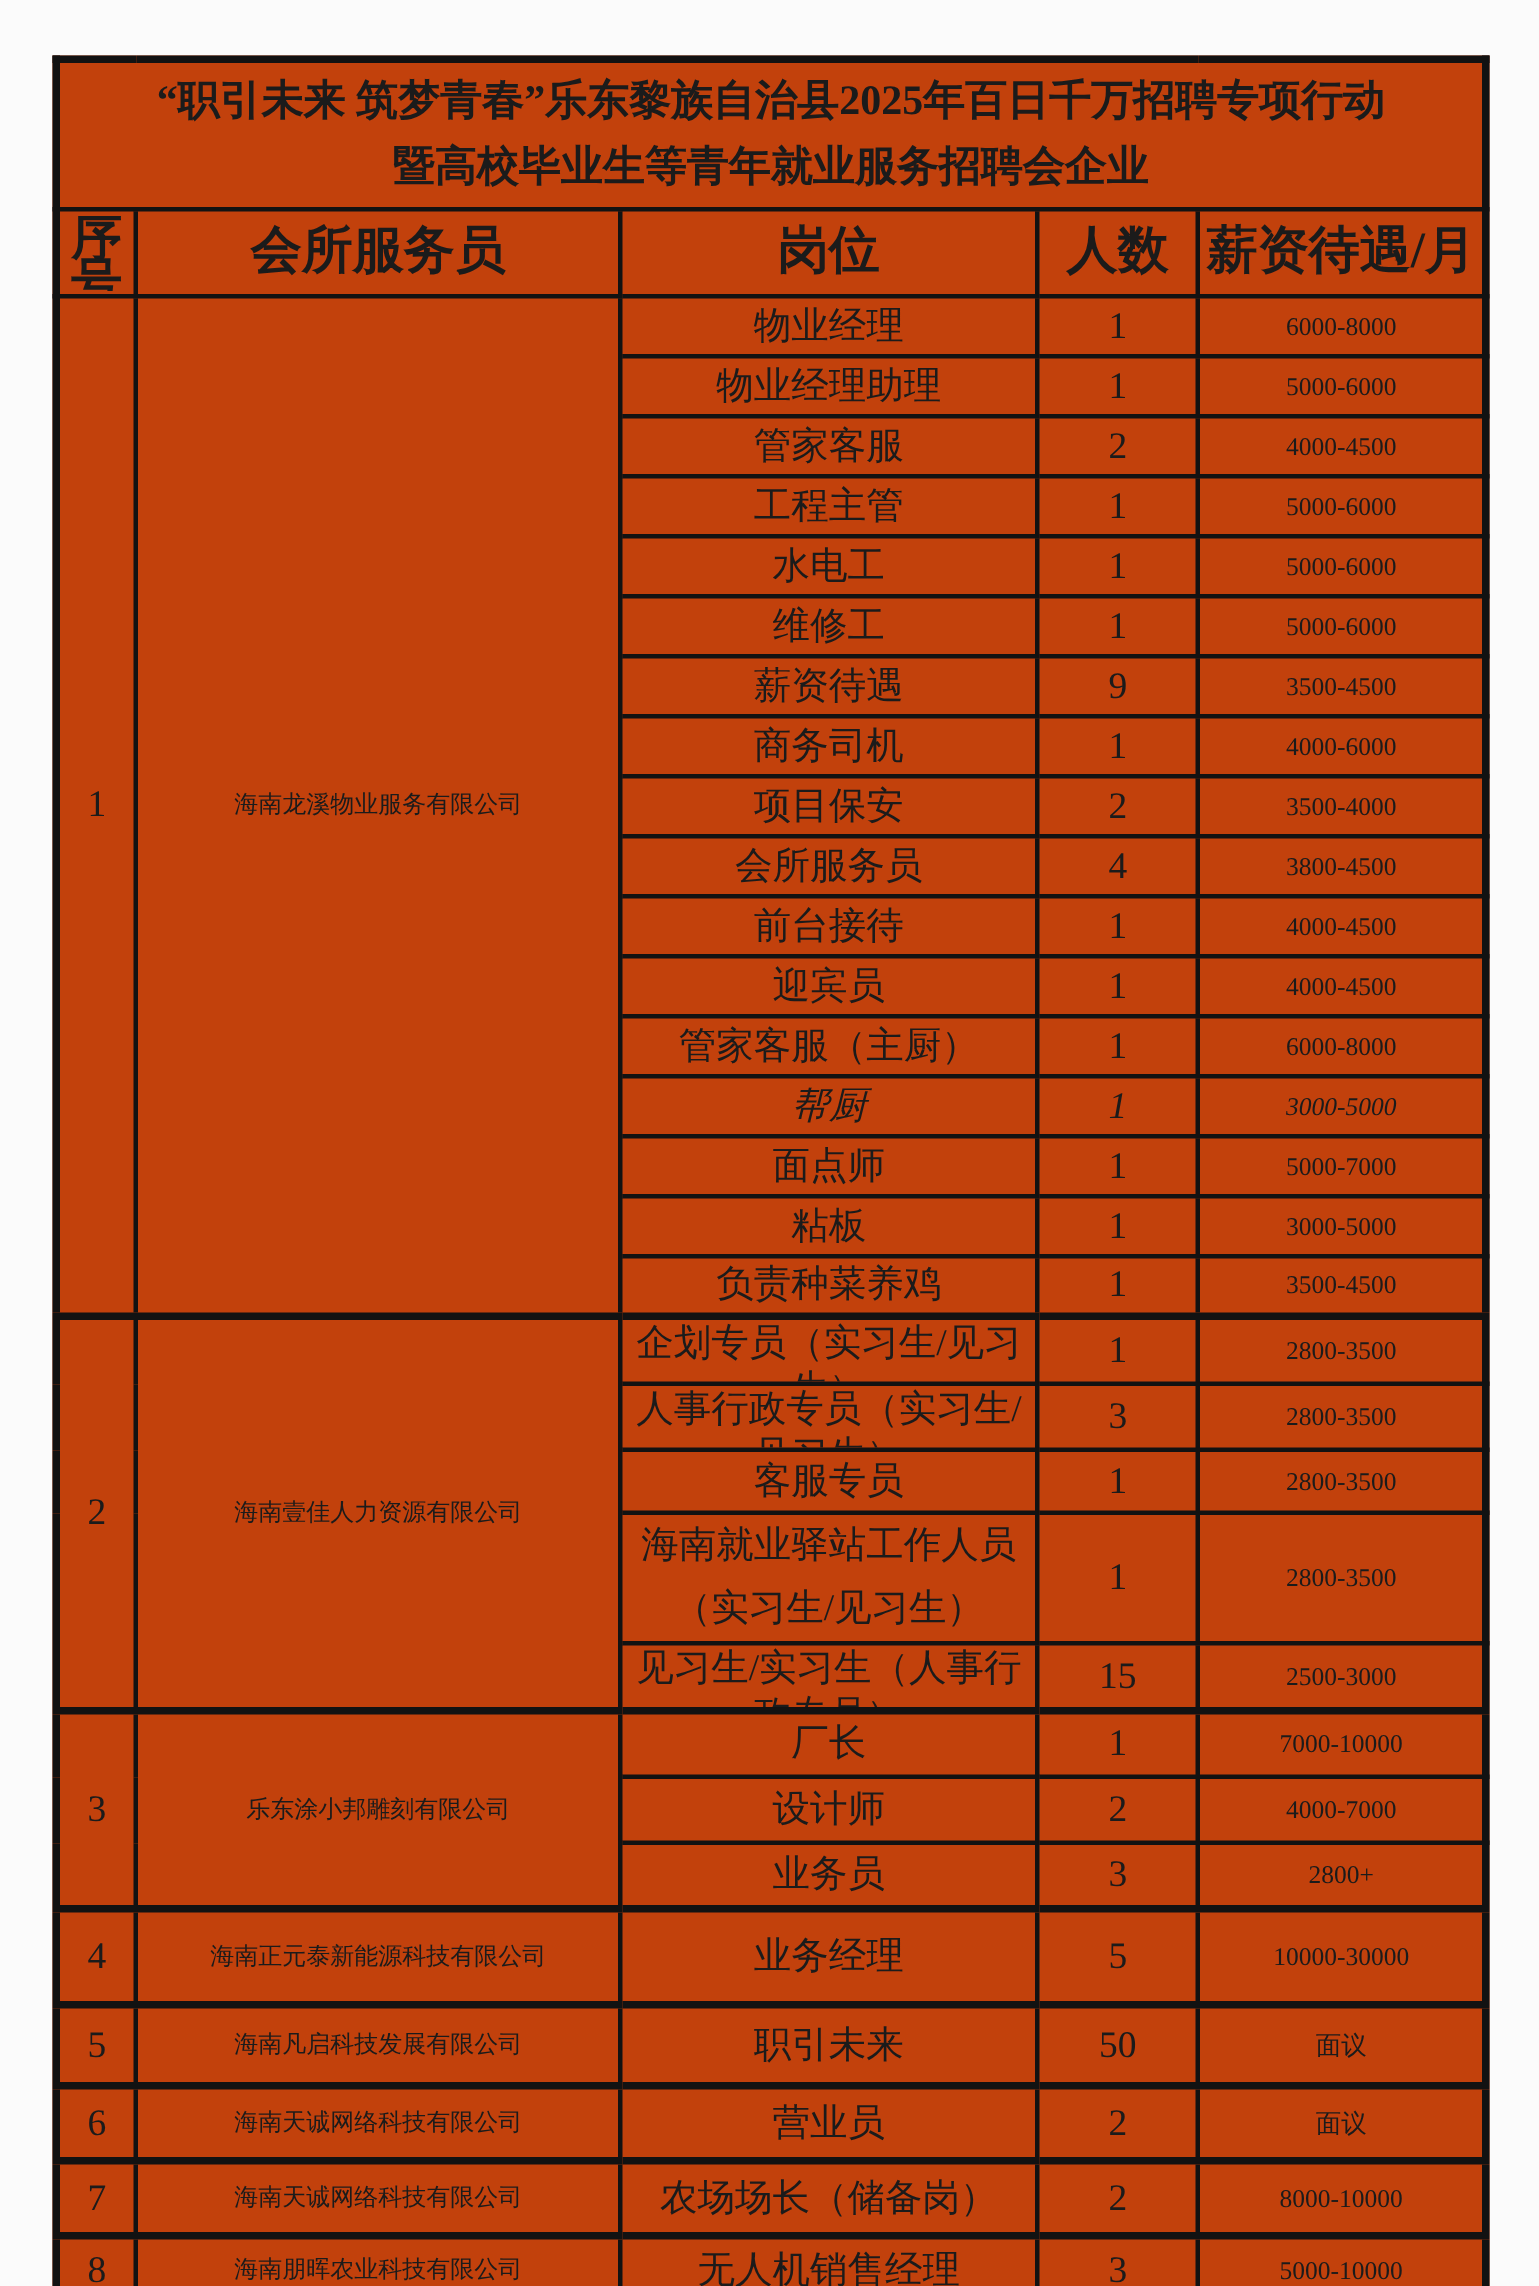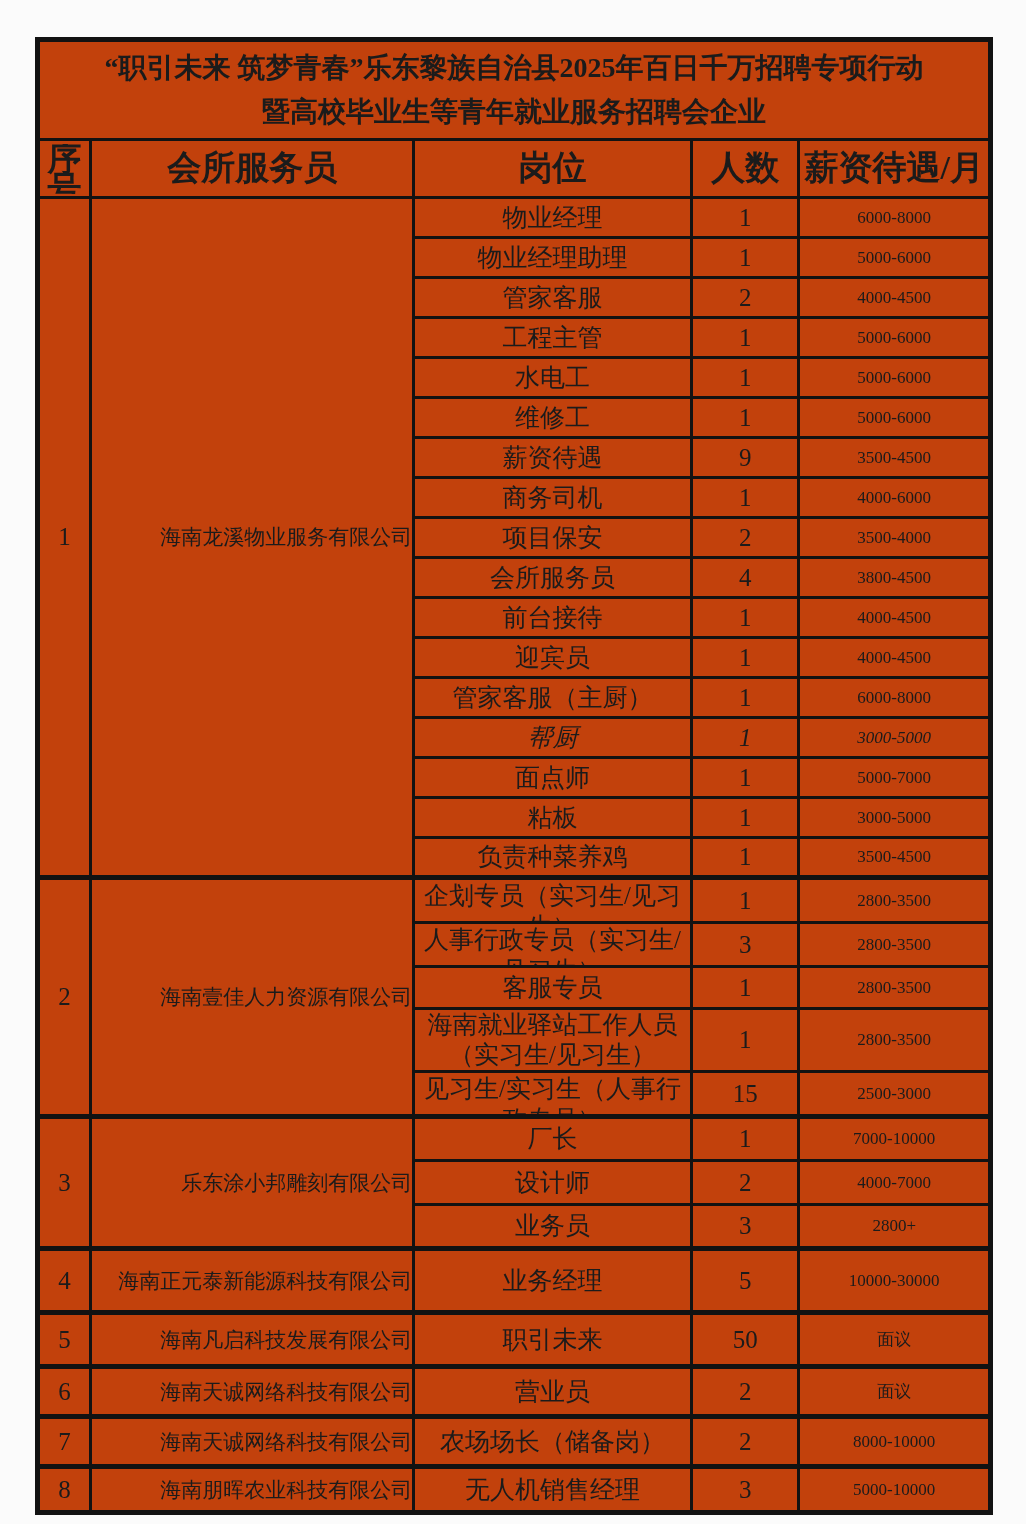--- a/index.html
+++ b/index.html
@@ -61,25 +61,25 @@
     word-break: break-all;
   }
   
   .clip {
     height: 41px;
     line-height: 31px;
     overflow: hidden;
     word-break: break-all;
   }
   .twoline {
-    line-height: 30px;
+    line-height: 42px;
   }
   tr.grp td { border-top-width: 5px; }
   td.seq-cell   { font-size: 25px; }
-  td.name-cell  { font-size: 21px; line-height: 30px; text-align: right; }
+  td.name-cell  { font-size: 16px; line-height: 30px; }
   td.pos-cell   { font-size: 25px; }
   td.count-cell { font-size: 25px; }
   td.salary-cell{ font-size: 17px; }
 </style>
 </head>
 <body>
 
 <div class="page">
   <div class="sheet">
     <table class="jobs">

